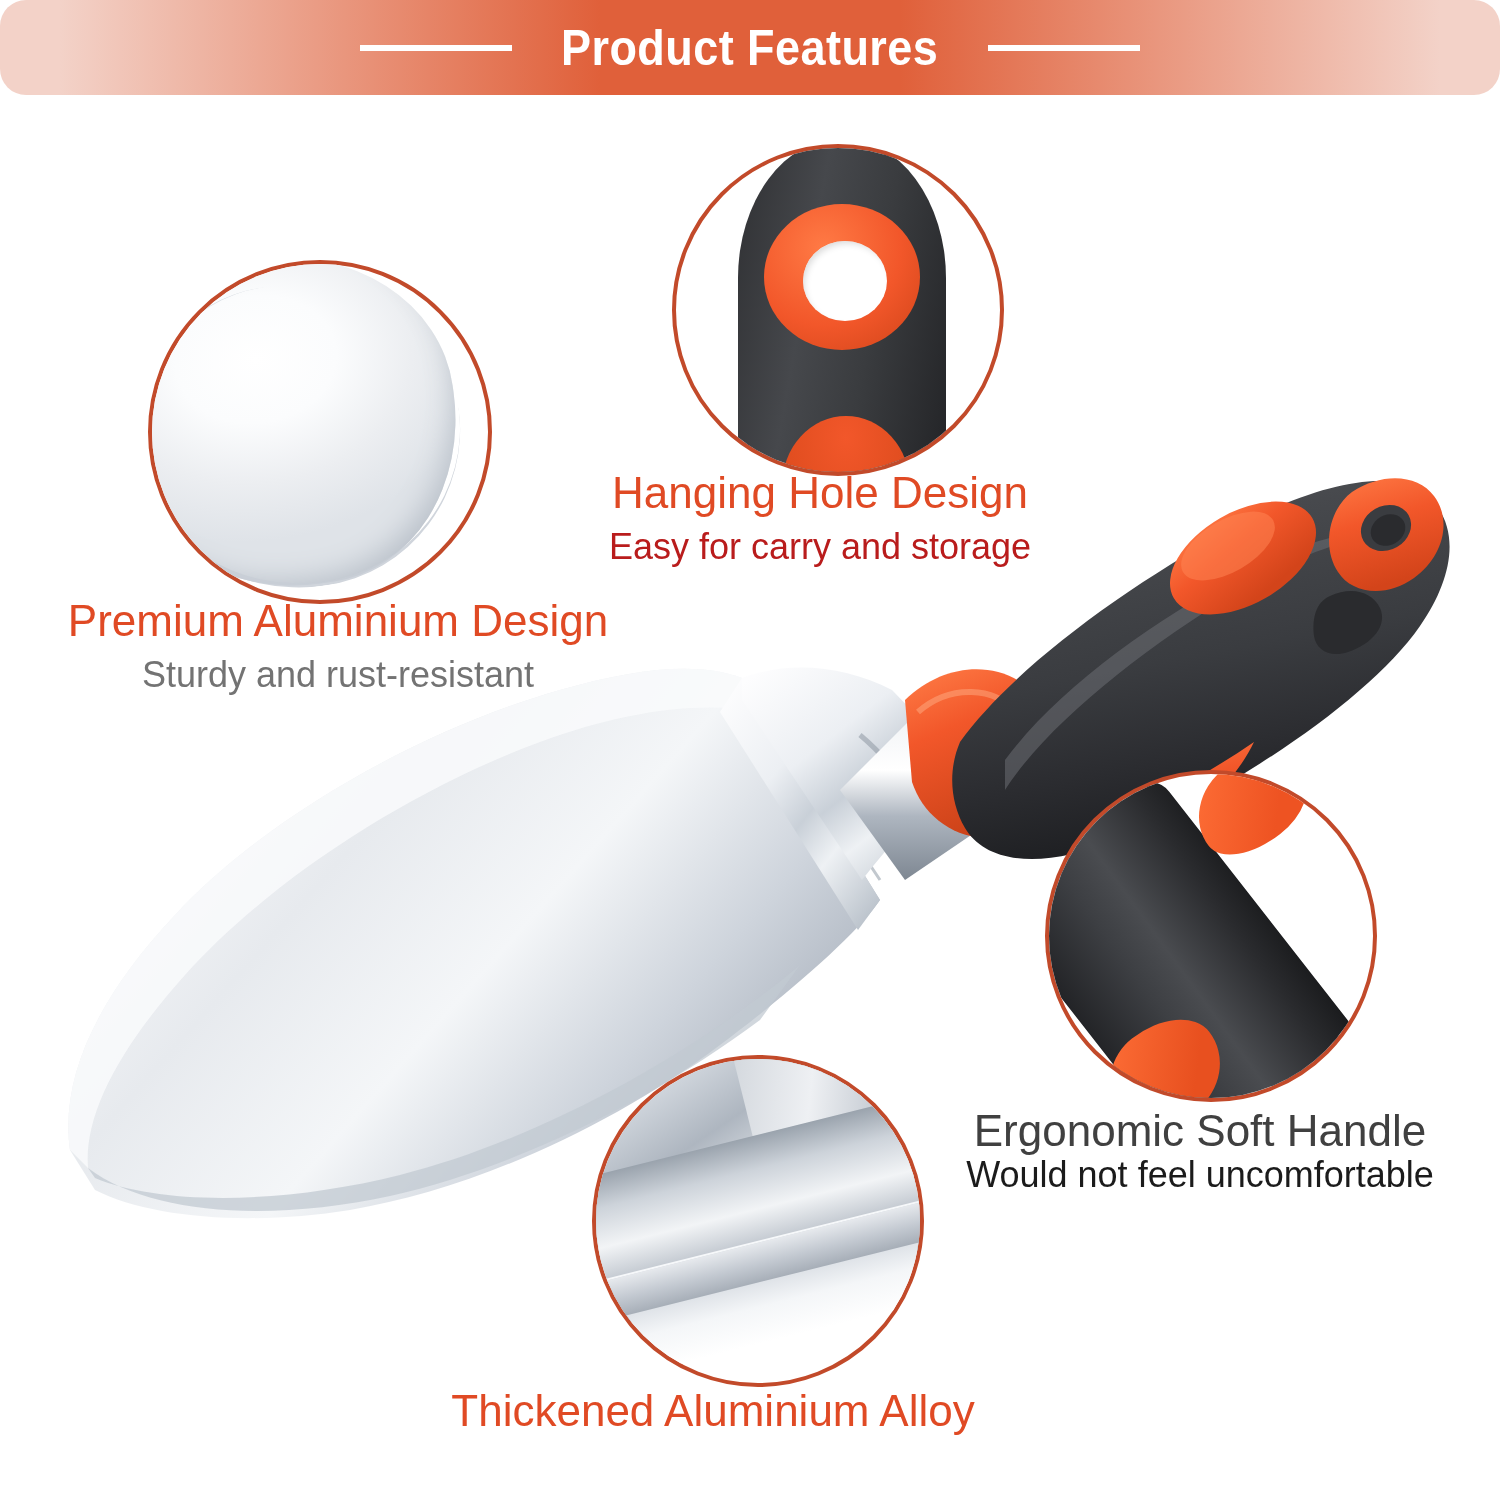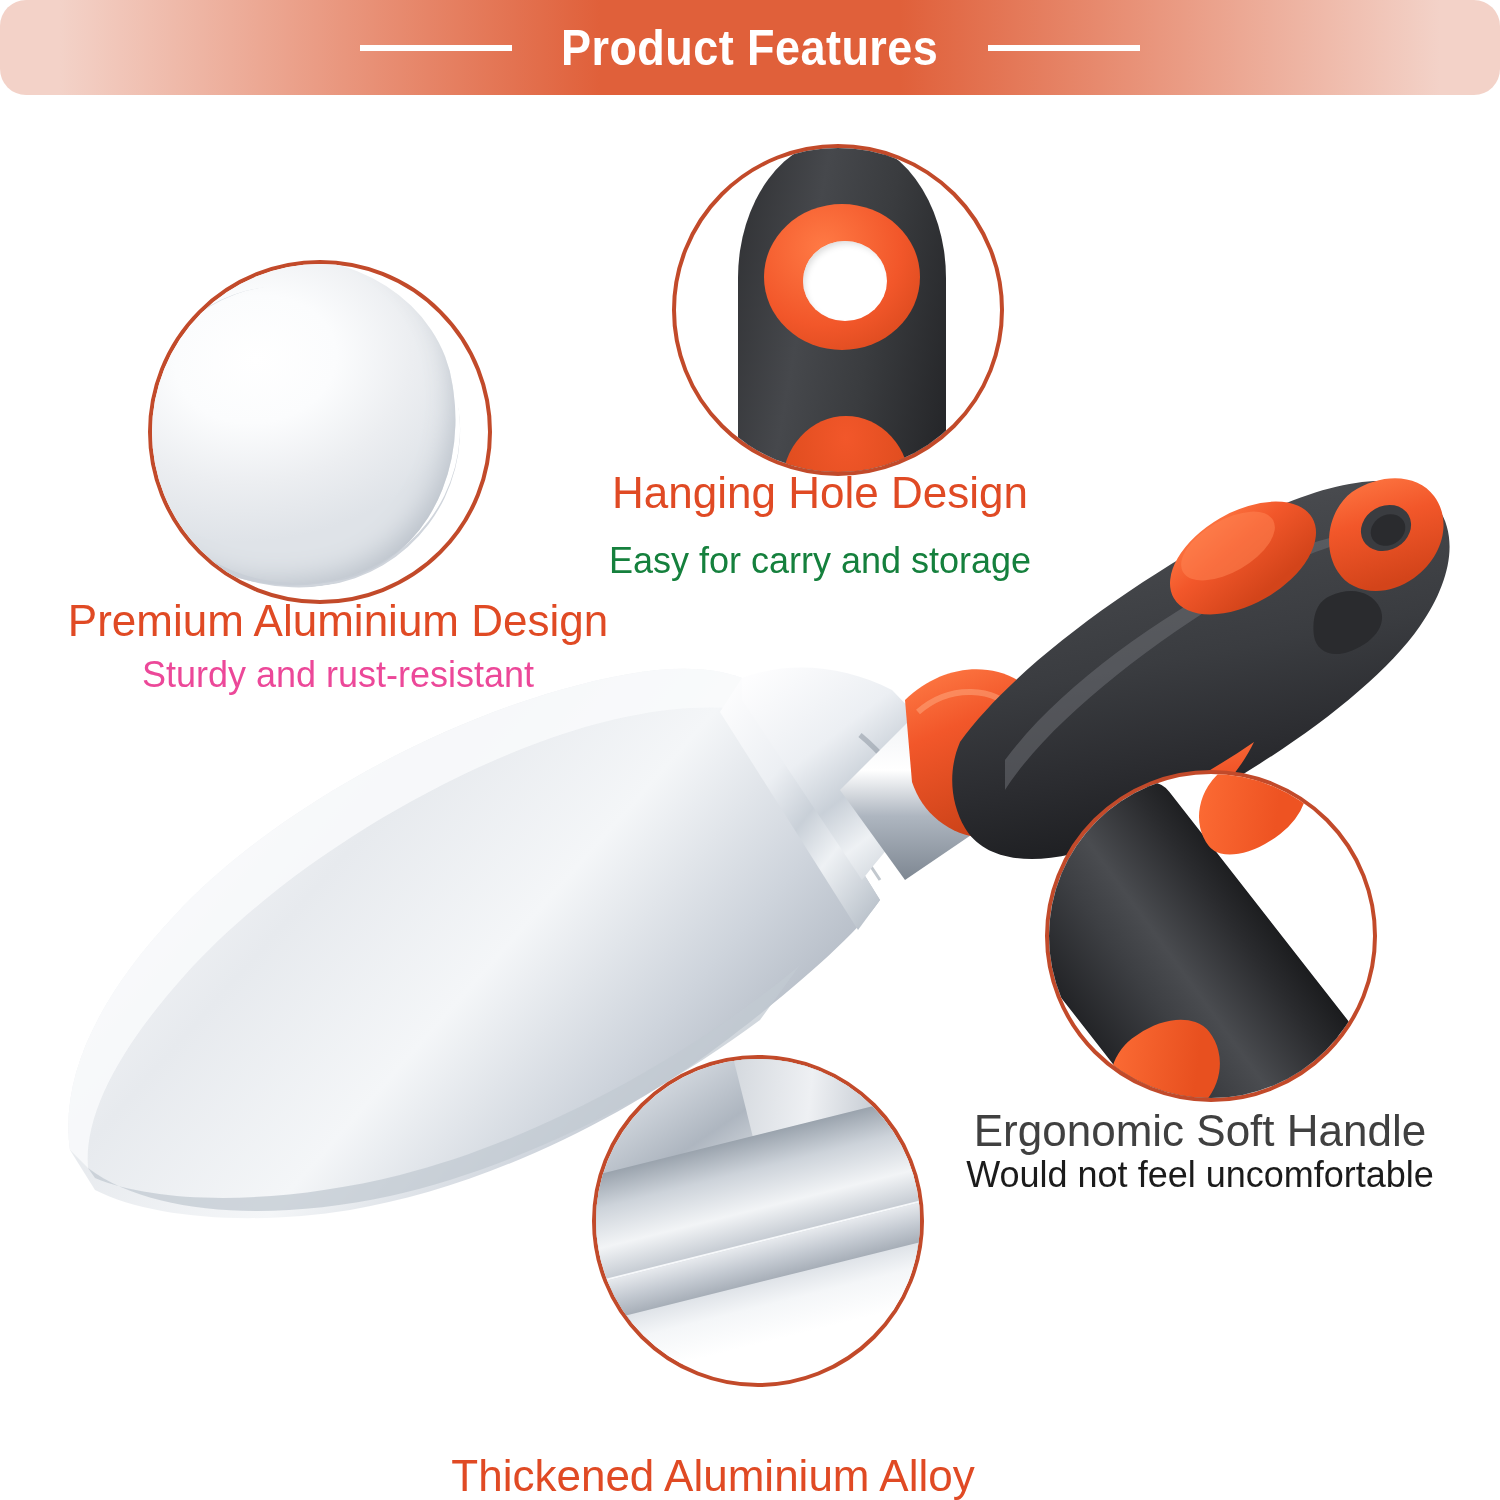--- a/index.html
+++ b/index.html
@@ -355,33 +355,33 @@
   </g>
 </svg>
 
 <div class="callout" id="callout-blade" style="border-color: rgb(194, 74, 42);">
   <div class="blade-chunk"></div>
   <div class="blade-edge"></div>
 </div>
 
 <div class="txt-block" style="left:18px; top:598px; width:640px; text-align:center;">
   <div class="feature-title" style="color: rgb(224, 74, 36);">Premium Aluminium Design</div>
-  <div class="feature-sub" style="margin-top: 10px; color: #ec4899;">Sturdy and rust-resistant</div>
+  <div class="feature-sub" style="margin-top: 10px; color: #737373;">Sturdy and rust-resistant</div>
 </div>
 
 <div class="callout" id="callout-hole" style="border-color: rgb(194, 74, 42);">
   <div class="cap"></div>
   <div class="ring-outer"></div>
   <div class="ring-inner"></div>
   <div class="wedge"></div>
 </div>
 
 <div class="txt-block" style="left:540px; top:470px; width:560px; text-align:center;">
   <div class="feature-title" style="color: rgb(224, 74, 36);">Hanging Hole Design</div>
-  <div class="feature-sub" style="margin-top: 24px; color: #15803d;">Easy for carry and storage</div>
+  <div class="feature-sub" style="margin-top: 10px; color: #b91c1c;">Easy for carry and storage</div>
 </div>
 
 <div class="callout" id="callout-grip" style="border-color: rgb(194, 74, 42);">
   <div class="grip-bar"></div>
   <div class="grip-acc-top"></div>
   <div class="grip-acc-bot"></div>
 </div>
 
 <div class="txt-block" style="left:910px; top:1108px; width:580px; text-align:center;">
   <div class="feature-title" style="color: #404040;">Ergonomic Soft Handle</div>
@@ -389,15 +389,15 @@
 </div>
 
 <div class="callout" id="callout-edge" style="border-color: rgb(194, 74, 42);">
   <div class="slab-top"></div>
   <div class="slab-wall"></div>
   <div class="slab-curve"></div>
   <div class="slab-face"></div>
   <div class="slab-under"></div>
 </div>
 
-<div class="txt-block" style="left:388px; top:1453px; width:650px; text-align:center;">
+<div class="txt-block" style="left:388px; top:1388px; width:650px; text-align:center;">
   <div class="feature-title" style="color: rgb(224, 74, 36);">Thickened Aluminium Alloy</div>
 </div>
 
 </body></html>

